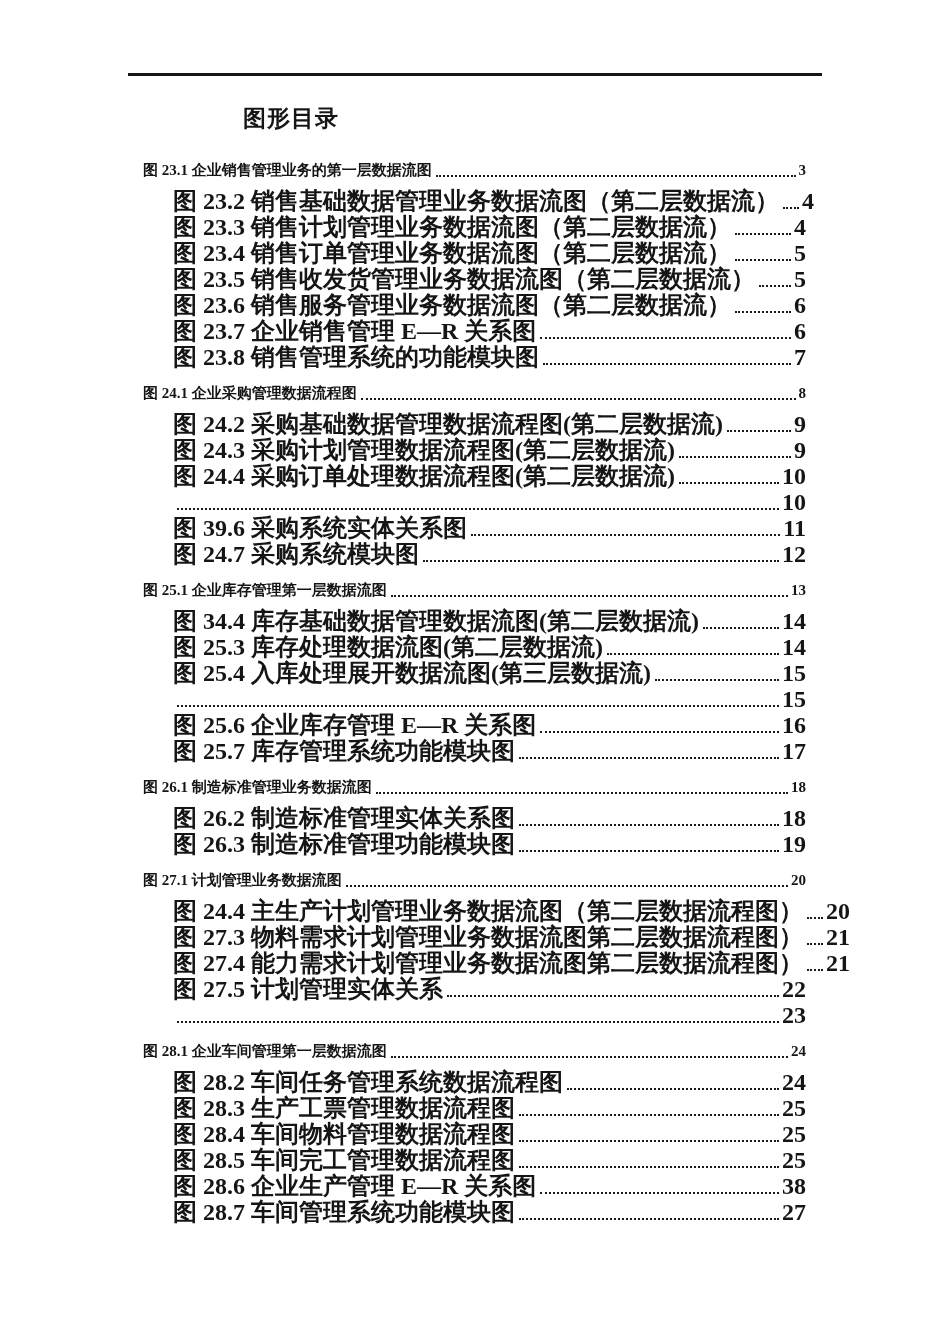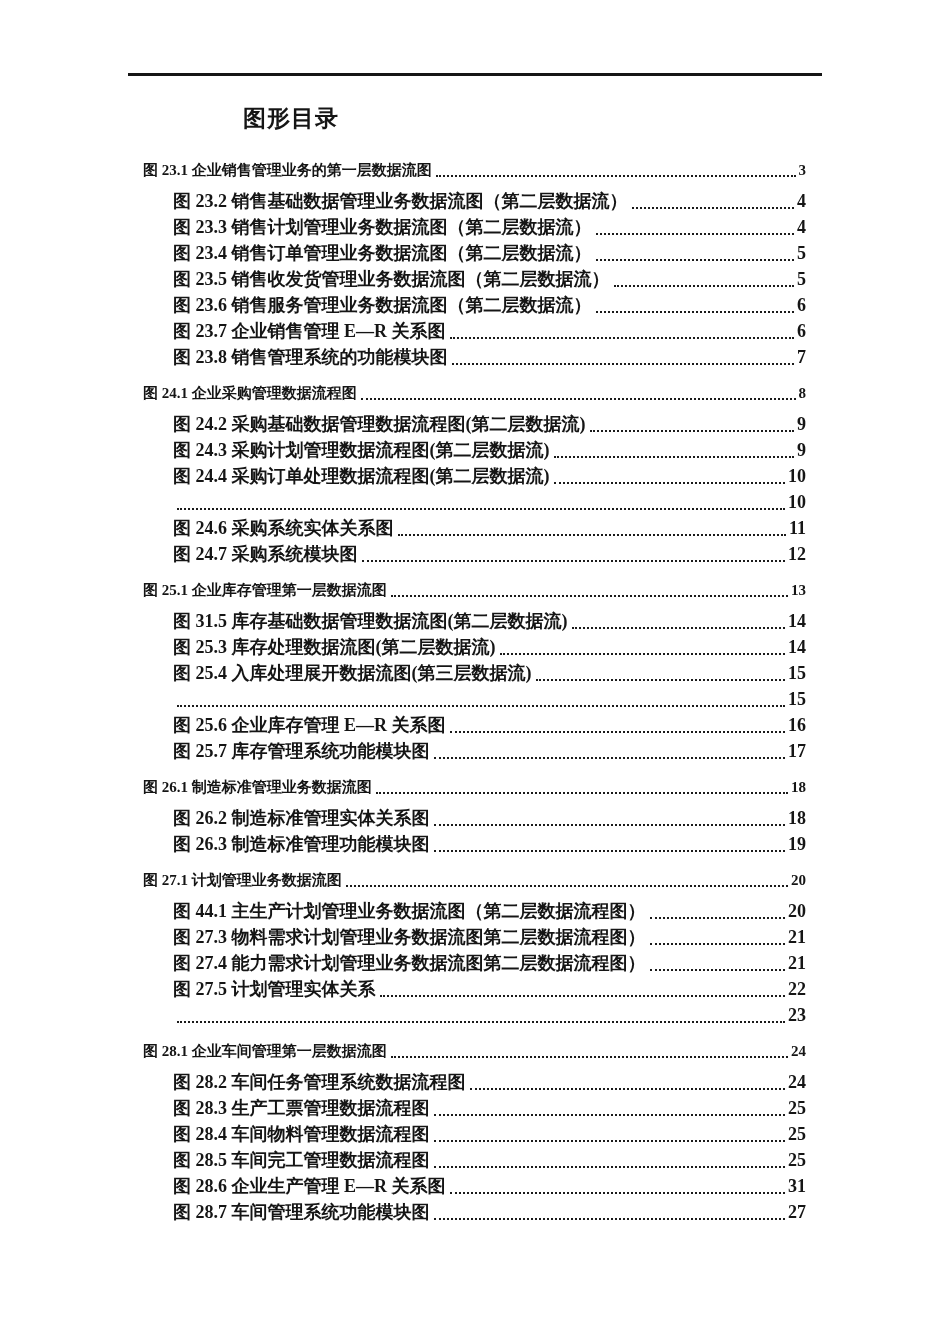--- a/index.html
+++ b/index.html
@@ -59,21 +59,21 @@
   .level1 {
     font-size: 15px;
     line-height: 20px;
     margin: 13px 0 8px 13px;
   }
   .level1 .leader {
     border-bottom-width: 2px;
     margin-bottom: 3px;
   }
   .level2 {
-    font-size: 18px;
+    font-size: 24px;
     line-height: 26px;
     margin-left: 43px;
   }
 </style>
 </head>
 <body>
 
 <div class="page">
   <div class="top-rule"></div>
   <h1 class="toc-title">图形目录</h1>
@@ -136,36 +136,36 @@
       <div class="entry level2">
         <span class="label">图 24.4 采购订单处理数据流程图(第二层数据流)</span>
         <span class="leader"></span>
         <span class="pagenum">10</span>
       </div>
       <div class="entry level2">
         <span class="leader"></span>
         <span class="pagenum">10</span>
       </div>
       <div class="entry level2">
-        <span class="label">图 24.6 采购系统实体关系图</span>
+        <span class="label">图 39.6 采购系统实体关系图</span>
         <span class="leader"></span>
         <span class="pagenum">11</span>
       </div>
       <div class="entry level2">
         <span class="label">图 24.7 采购系统模块图</span>
         <span class="leader"></span>
         <span class="pagenum">12</span>
       </div>
       <div class="entry level1">
         <span class="label">图 25.1 企业库存管理第一层数据流图</span>
         <span class="leader"></span>
         <span class="pagenum">13</span>
       </div>
       <div class="entry level2">
-        <span class="label">图 31.5 库存基础数据管理数据流图(第二层数据流)</span>
+        <span class="label">图 34.4 库存基础数据管理数据流图(第二层数据流)</span>
         <span class="leader"></span>
         <span class="pagenum">14</span>
       </div>
       <div class="entry level2">
         <span class="label">图 25.3 库存处理数据流图(第二层数据流)</span>
         <span class="leader"></span>
         <span class="pagenum">14</span>
       </div>
       <div class="entry level2">
         <span class="label">图 25.4 入库处理展开数据流图(第三层数据流)</span>
@@ -200,21 +200,21 @@
         <span class="label">图 26.3 制造标准管理功能模块图</span>
         <span class="leader"></span>
         <span class="pagenum">19</span>
       </div>
       <div class="entry level1">
         <span class="label">图 27.1 计划管理业务数据流图</span>
         <span class="leader"></span>
         <span class="pagenum">20</span>
       </div>
       <div class="entry level2">
-        <span class="label">图 44.1 主生产计划管理业务数据流图（第二层数据流程图）</span>
+        <span class="label">图 24.4 主生产计划管理业务数据流图（第二层数据流程图）</span>
         <span class="leader"></span>
         <span class="pagenum">20</span>
       </div>
       <div class="entry level2">
         <span class="label">图 27.3 物料需求计划管理业务数据流图第二层数据流程图）</span>
         <span class="leader"></span>
         <span class="pagenum">21</span>
       </div>
       <div class="entry level2">
         <span class="label">图 27.4 能力需求计划管理业务数据流图第二层数据流程图）</span>
@@ -251,21 +251,21 @@
         <span class="pagenum">25</span>
       </div>
       <div class="entry level2">
         <span class="label">图 28.5 车间完工管理数据流程图</span>
         <span class="leader"></span>
         <span class="pagenum">25</span>
       </div>
       <div class="entry level2">
         <span class="label">图 28.6 企业生产管理 E—R 关系图</span>
         <span class="leader"></span>
-        <span class="pagenum">31</span>
+        <span class="pagenum">38</span>
       </div>
       <div class="entry level2">
         <span class="label">图 28.7 车间管理系统功能模块图</span>
         <span class="leader"></span>
         <span class="pagenum">27</span>
       </div>
     </div>
 </div>
 
 </body></html>

